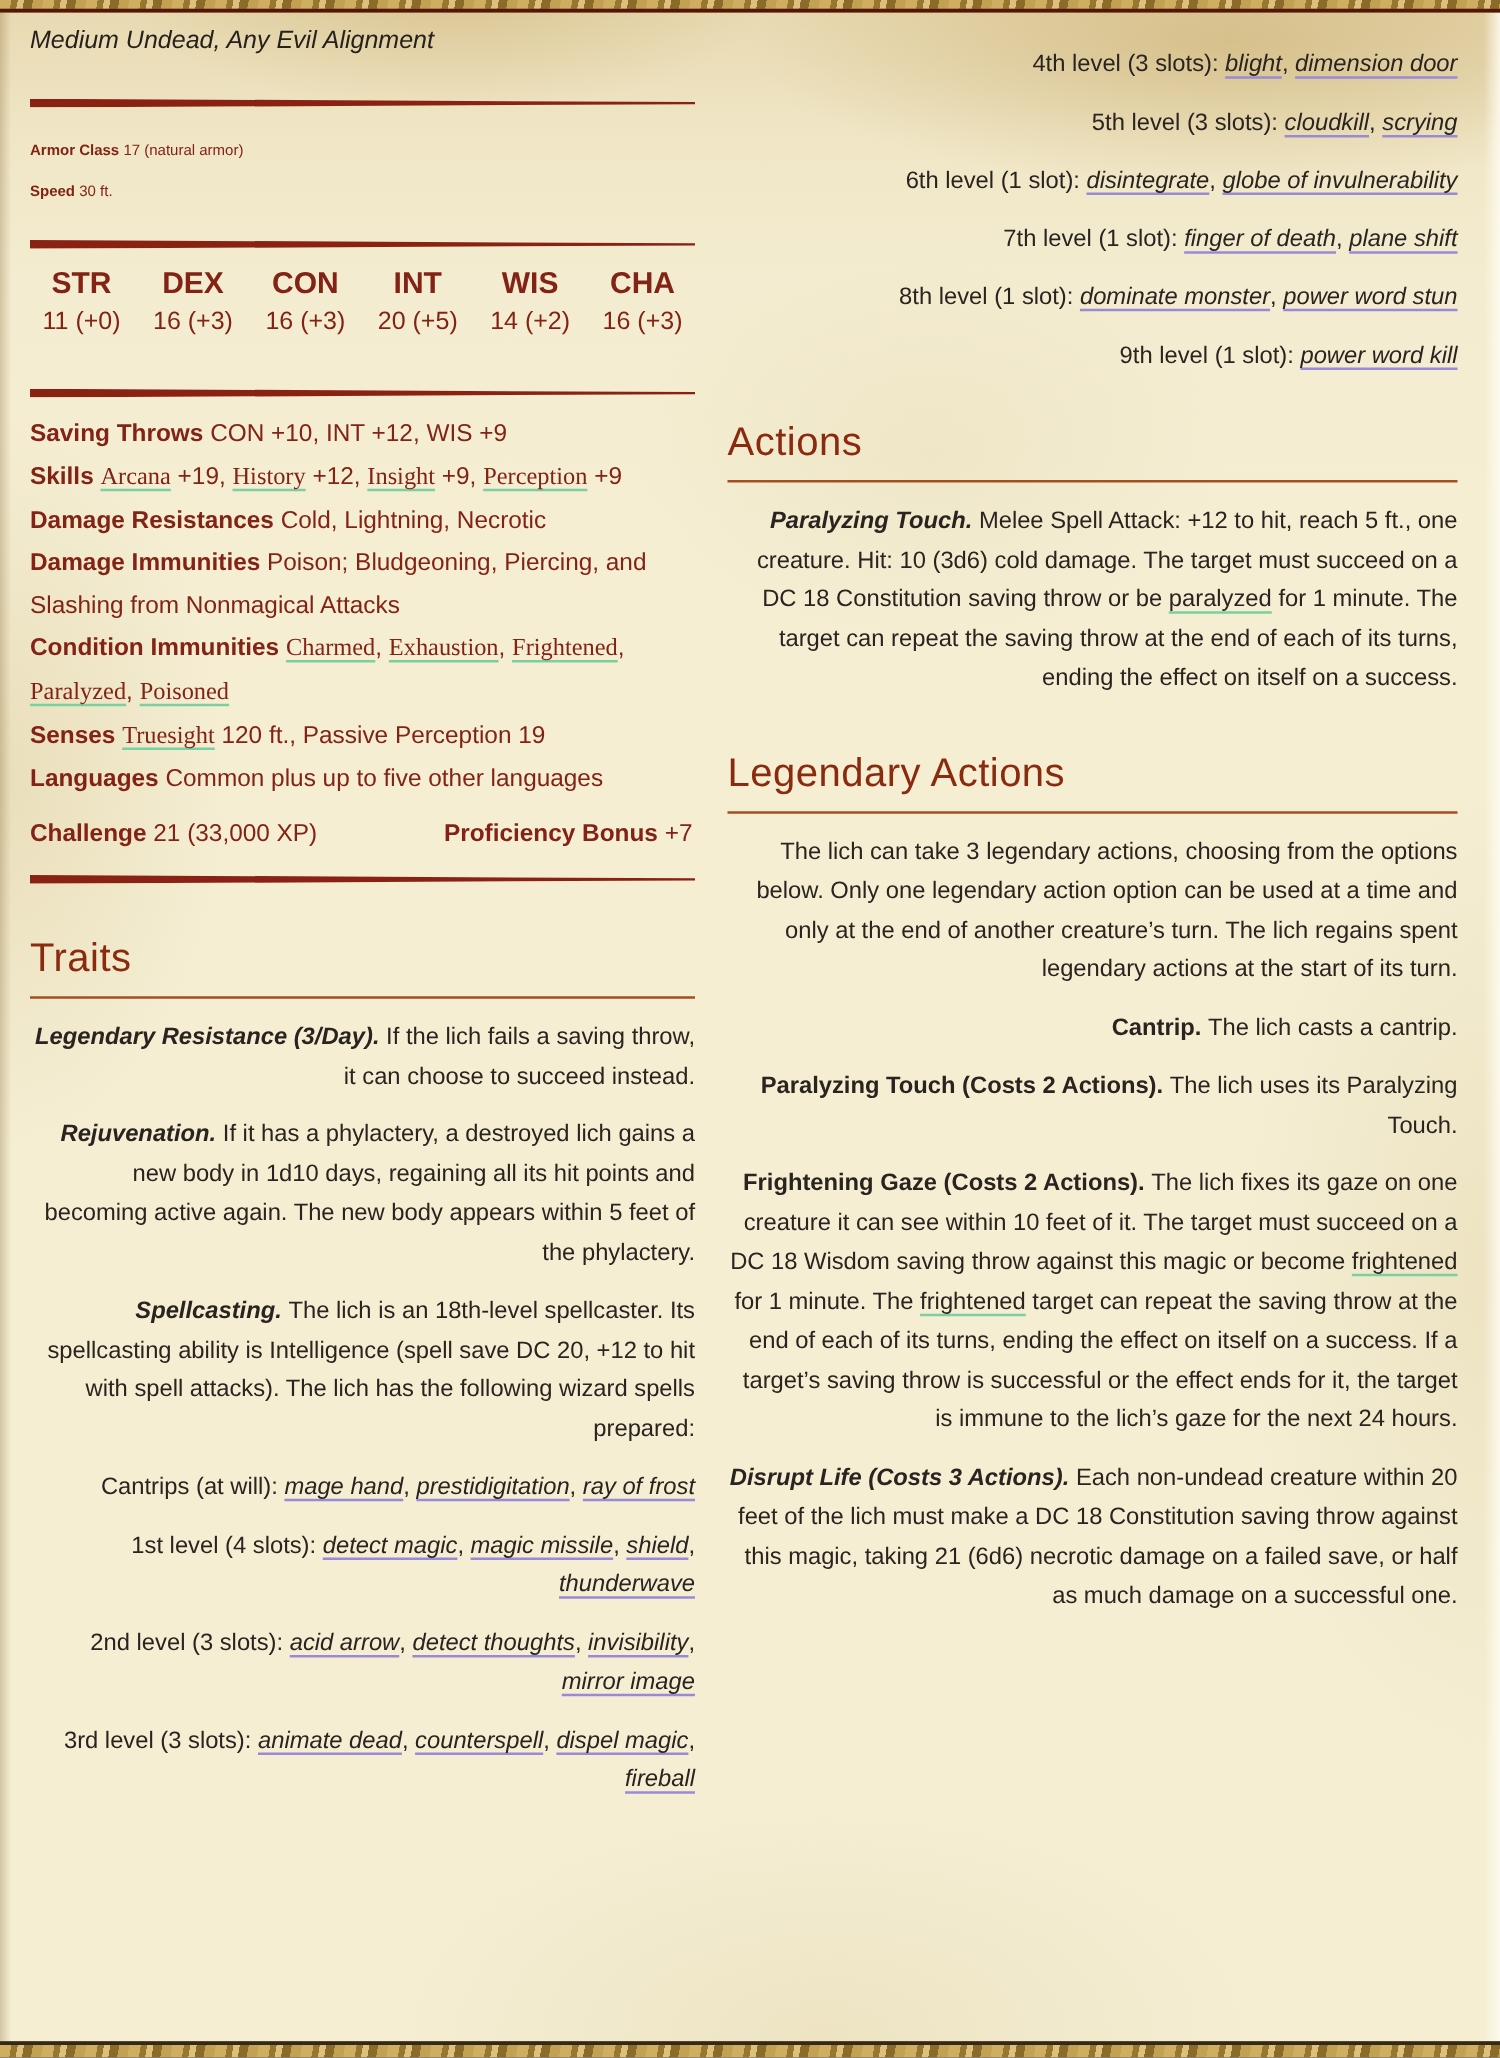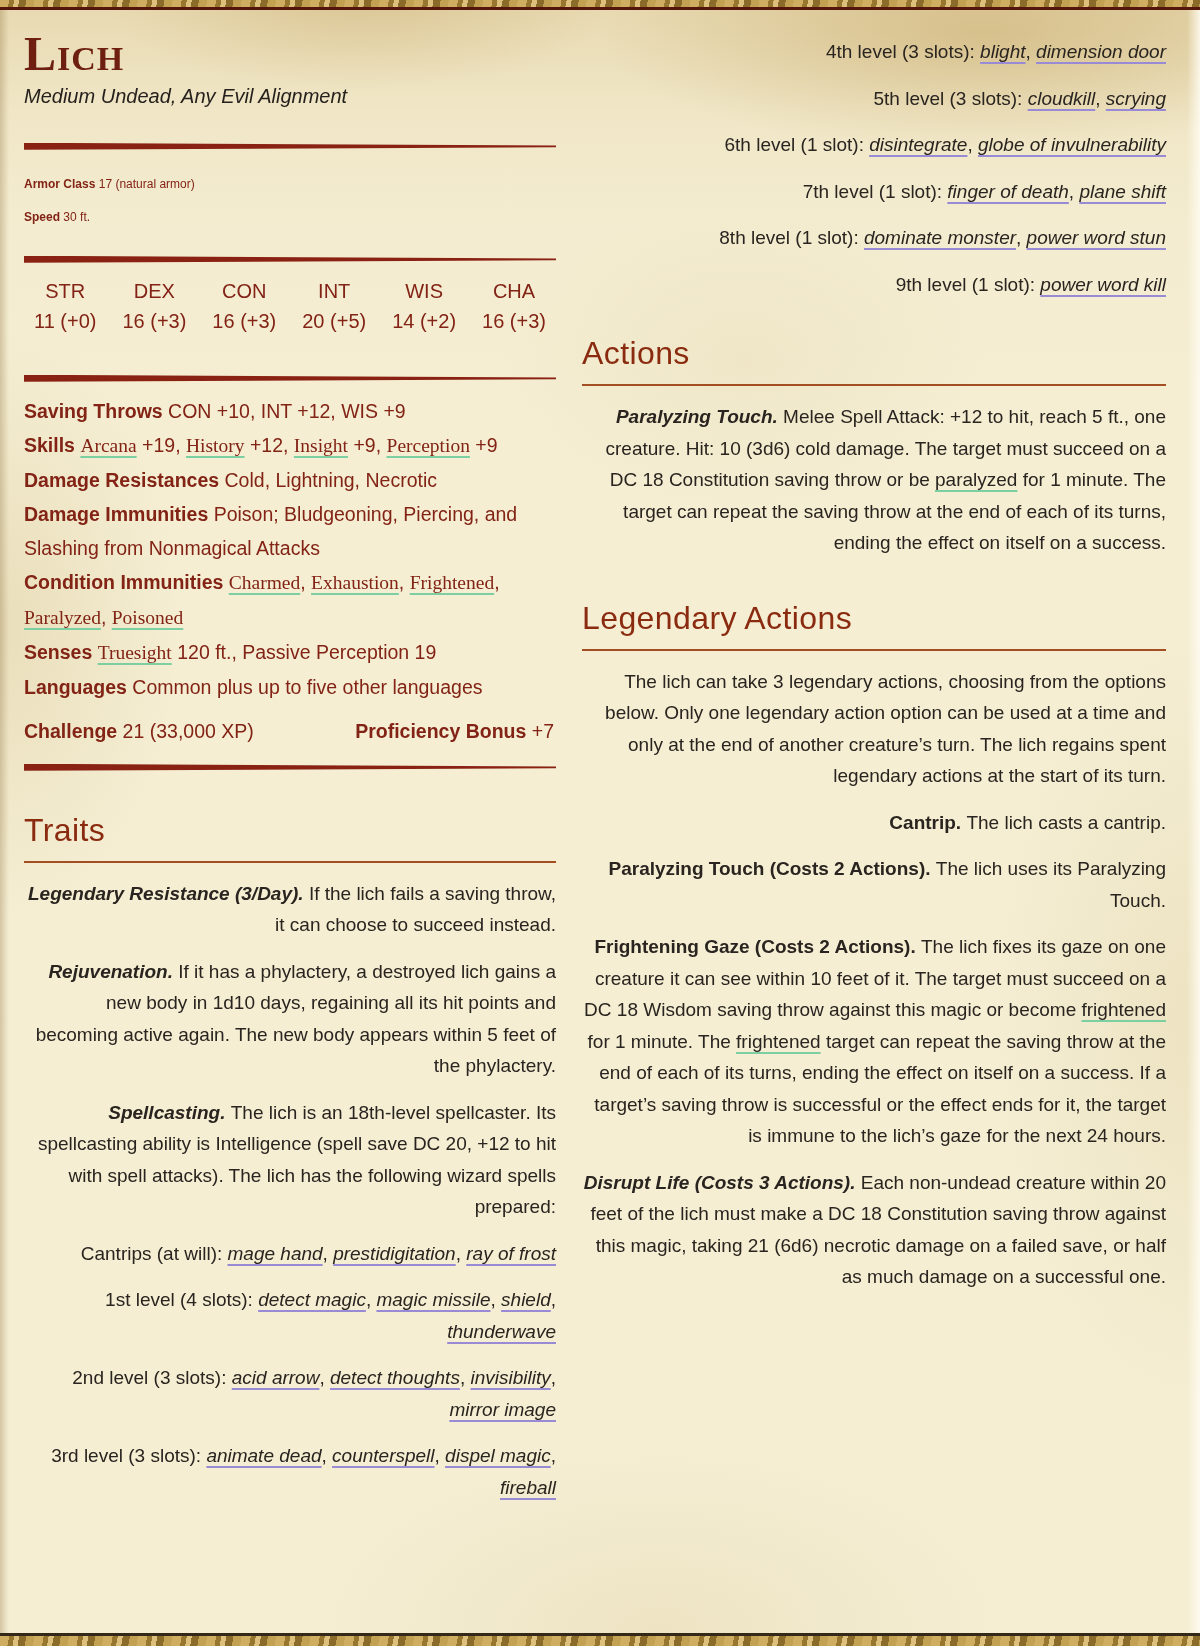--- a/index.html
+++ b/index.html
@@ -55,21 +55,21 @@
   .taper { height:7px; background:#8a2213; clip-path:polygon(0 0, 100% 38%, 100% 62%, 0 100%); }
   .taper-1 { margin-top:33px; }
   .taper-2 { margin-top:22px; }
   .taper-3 { margin-top:42px; }
   .taper-4 { margin-top:16px; }
 
   .attrs { margin-top:18px; font-size:12px; line-height:33px; color:#822315; }
   .seg-b { font-weight:700; }
 
   .abilities { display:flex; justify-content:space-between; margin:16px 0 0; padding:0 10px; text-align:center; color:#822315; }
-  .ab-name { font-weight:400; font-size:20px; line-height:24px; }
+  .ab-name { font-weight:700; font-size:24px; line-height:24px; }
   .ab-val { font-size:20px; line-height:24px; margin-top:6px; }
 
   .details { margin-top:12px; font-size:19.5px; line-height:34px; color:#822315; }
   .challenge-row { display:flex; justify-content:space-between; margin-top:10px; padding-right:2px; }
 
   .sec-h {
     font-weight:400; font-size:32px; line-height:38px;
     color:#8a2b10; letter-spacing:0.4px;
     padding-bottom:12px; border-bottom:2px solid #a34f22;
   }
@@ -103,21 +103,20 @@
 <body>
 
 <div class="page">
   <div class="wood wood-top"></div>
   <div class="edge edge-left"></div>
   <div class="edge edge-right"></div>
 
   <div class="columns">
 
     <div class="col-left">
-      <h1 class="title">Lich</h1>
       <p class="meta">Medium Undead, Any Evil Alignment</p>
 
       <div class="taper taper-1"></div>
 
       <div class="attrs">
         <p><span class="seg-b">Armor Class</span> <span>17 (natural armor)</span></p>
         <p><span class="seg-b">Speed</span> <span>30 ft.</span></p>
       </div>
 
       <div class="taper taper-2"></div>

